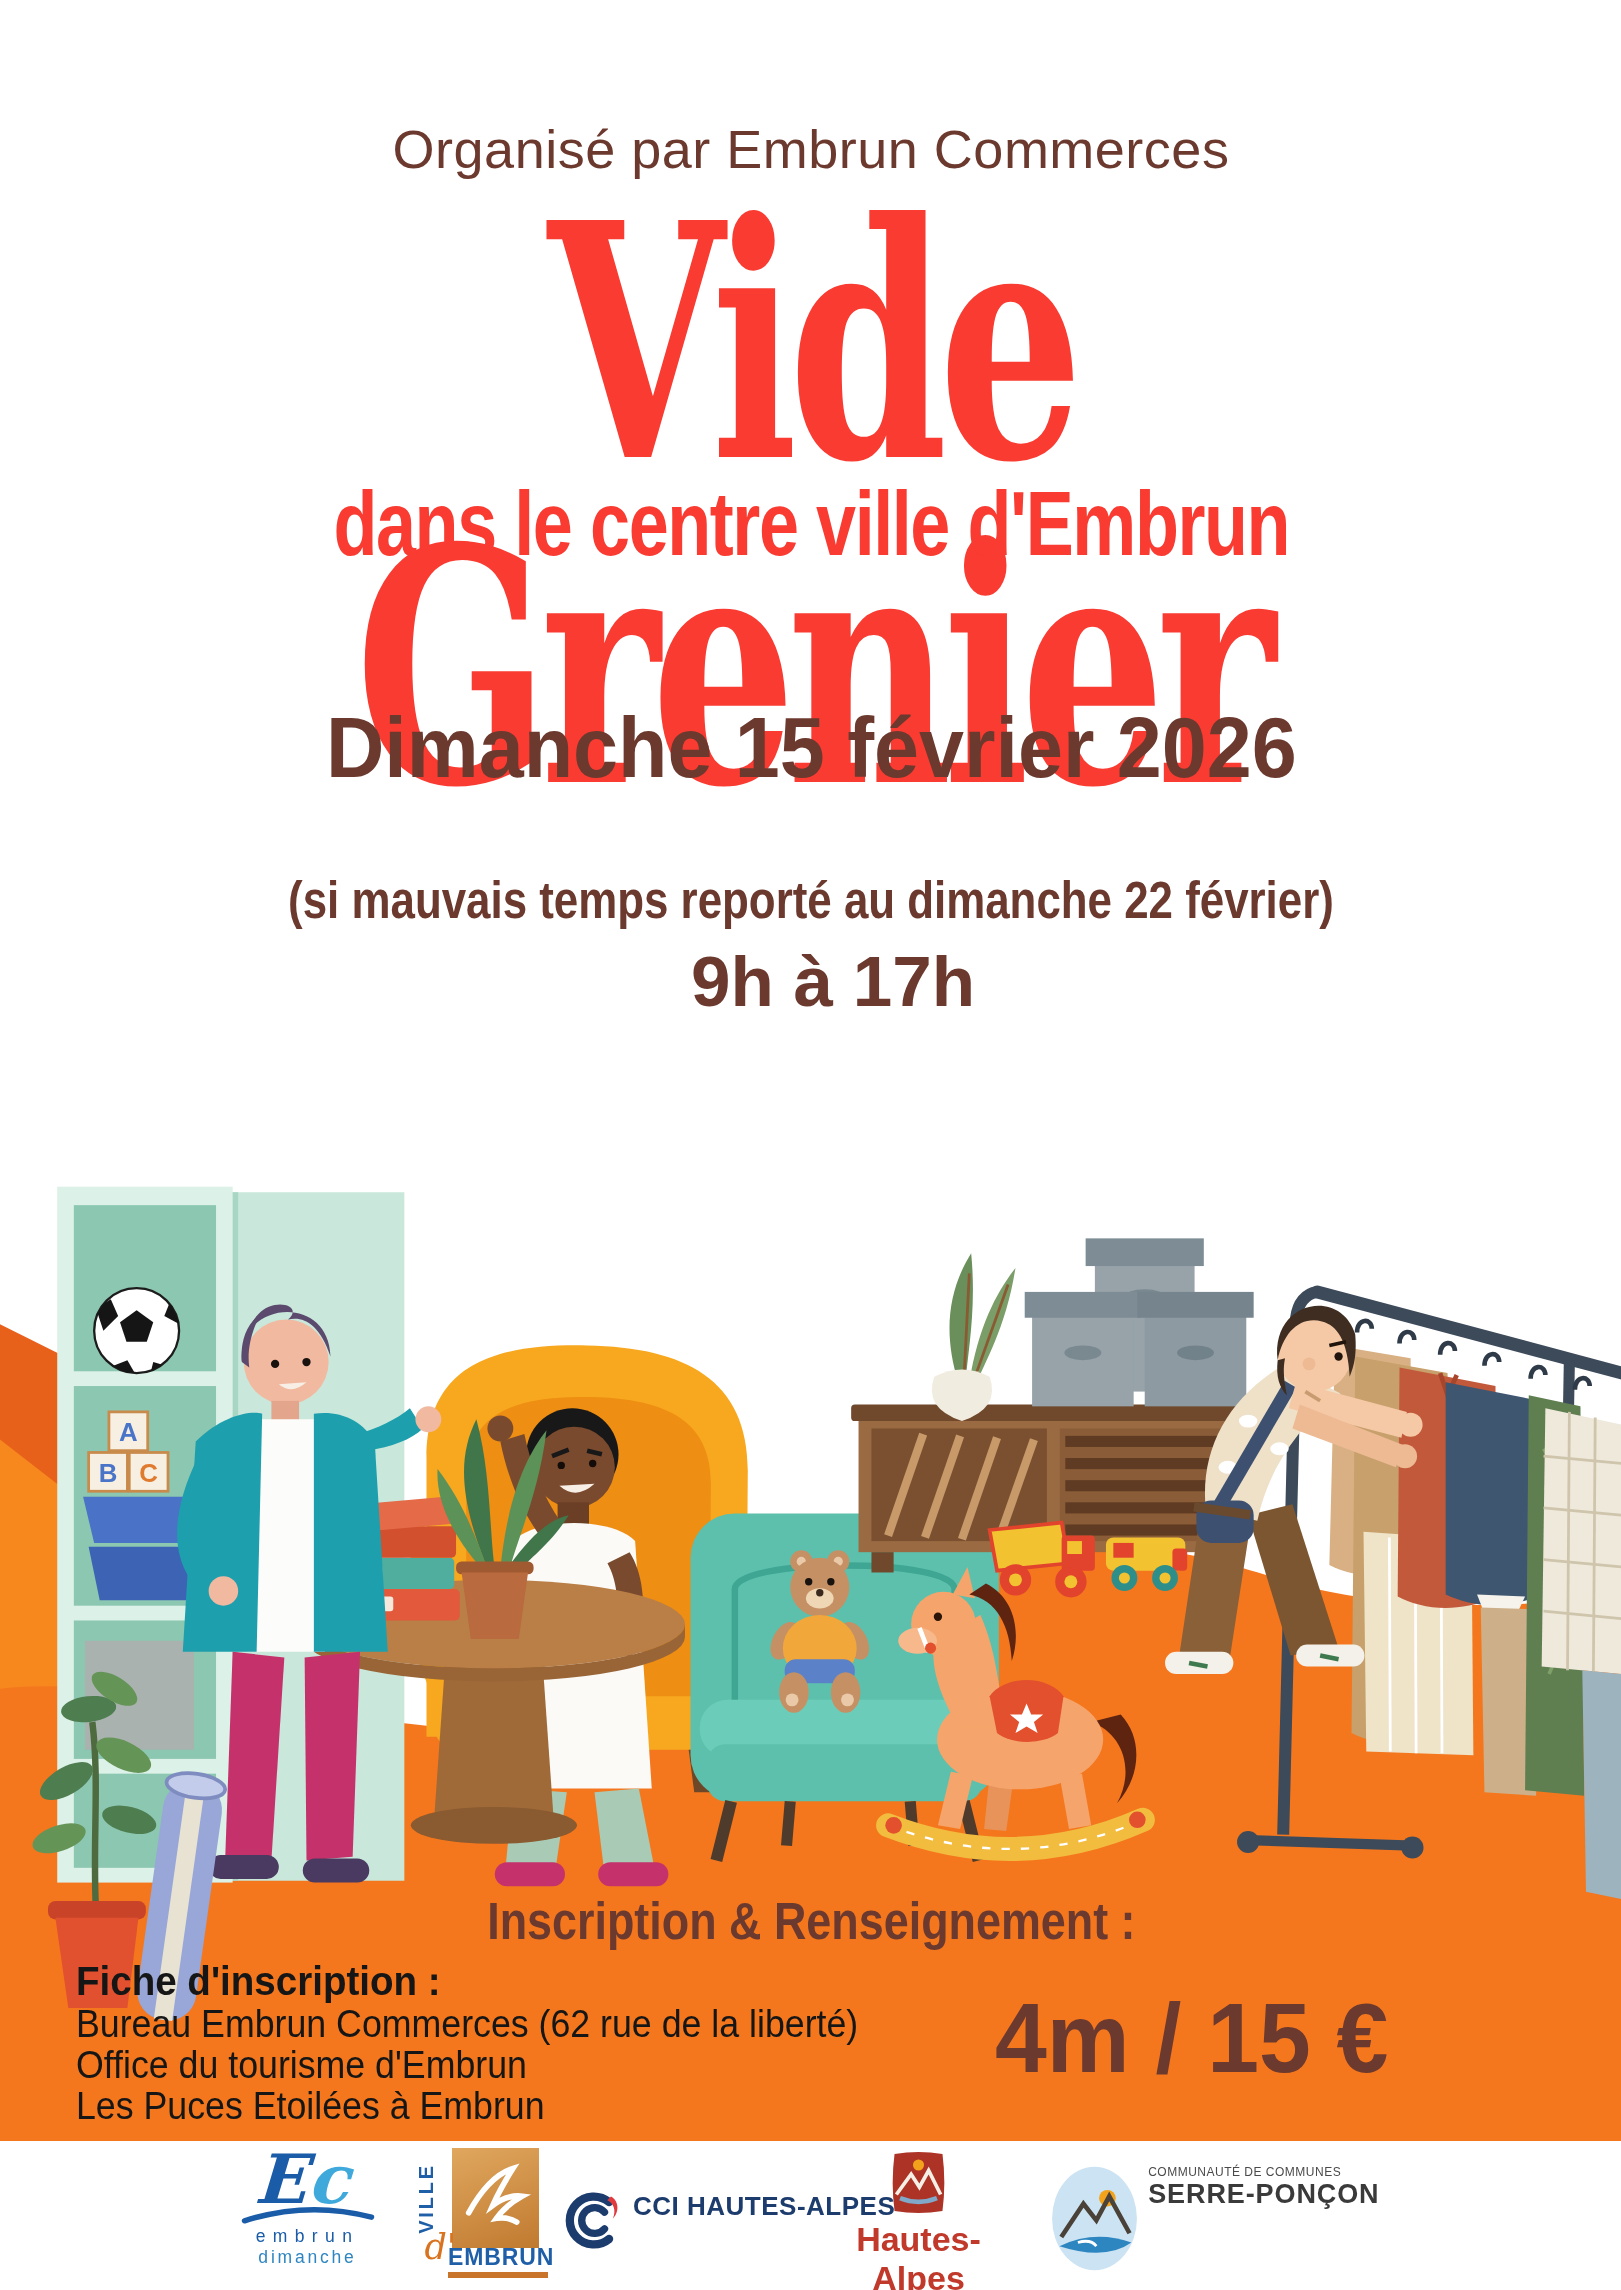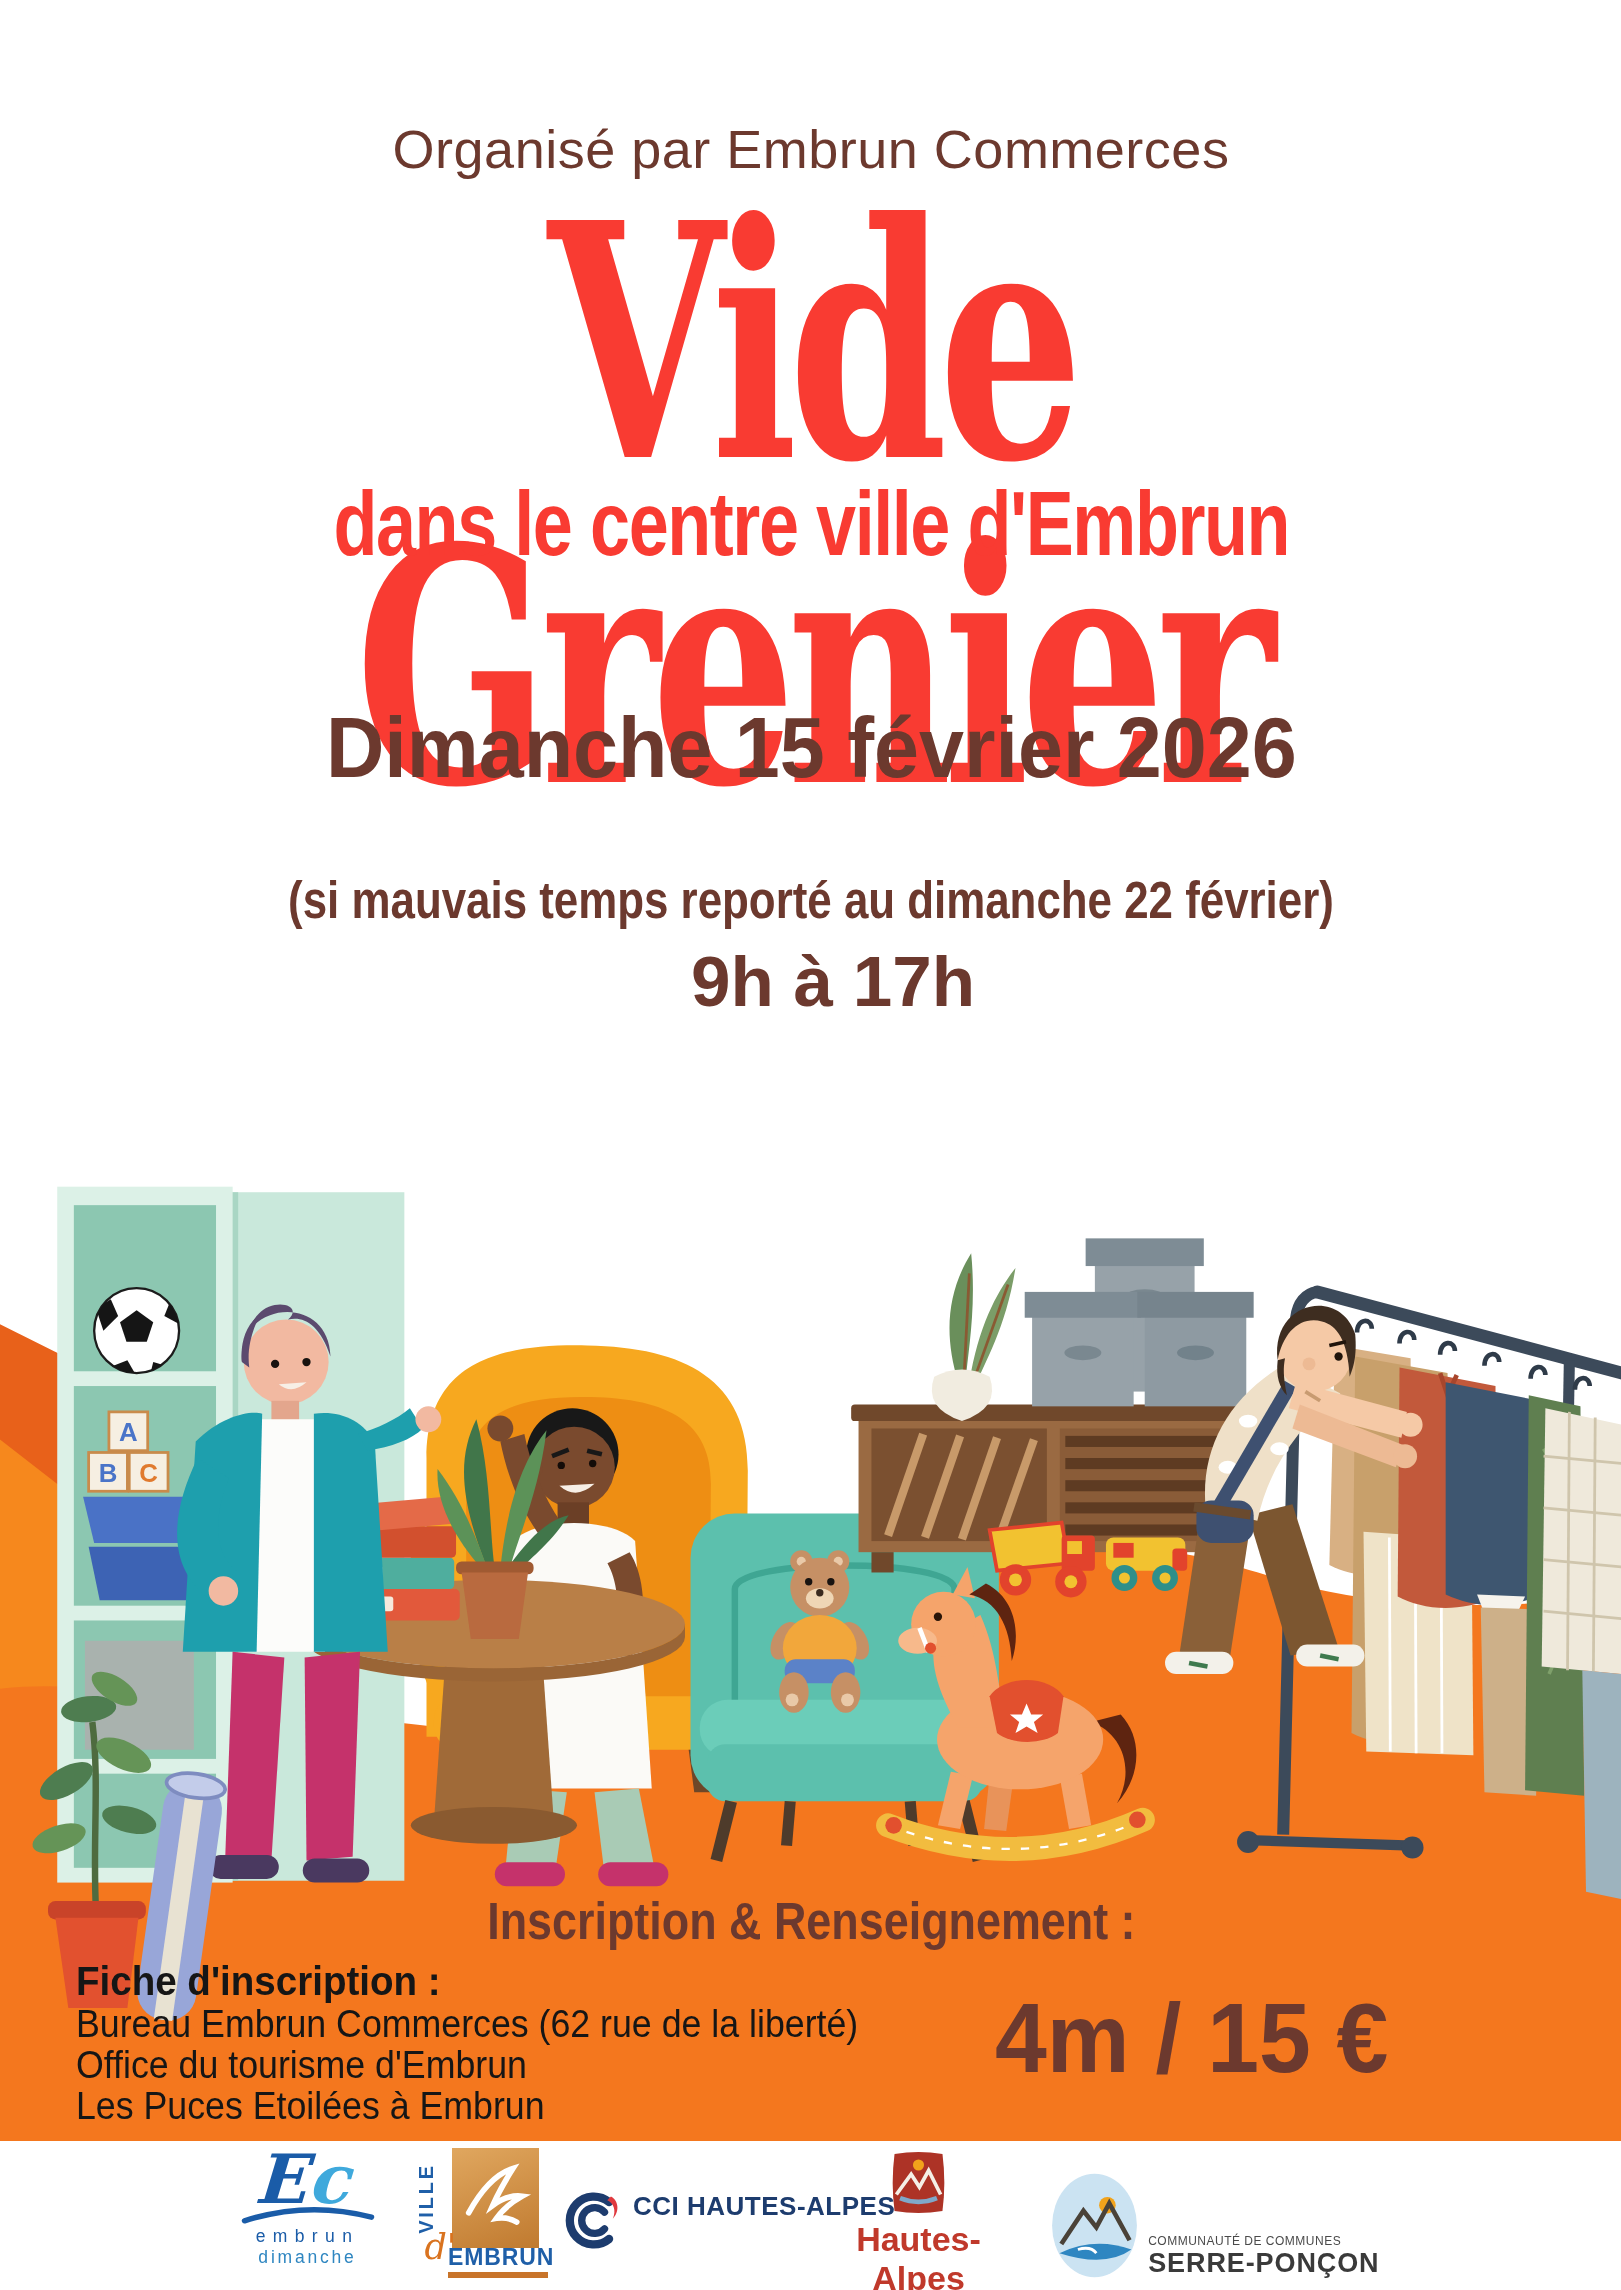--- a/index.html
+++ b/index.html
@@ -52,21 +52,21 @@
   .ville-d{position:absolute;left:7.4px;top:79px;font-size:35px;font-style:italic;font-family:"DejaVu Serif",serif;color:#D9731F;}
   .ville-n{position:absolute;left:31px;top:96px;font-size:23px;font-weight:bold;color:#1F5FA8;letter-spacing:0.9px;}
   .ville-bar{position:absolute;left:31px;top:124px;width:100px;height:5.5px;background:#C8742A;}
   
   .logo-cci{left:563px;top:50px;display:flex;align-items:flex-start;gap:11px;}
   .cci-text{font-size:26px;font-weight:bold;color:#1D3C6E;letter-spacing:0.5px;}
   
   .logo-ha{left:817px;top:9.2px;width:203px;text-align:center;}
   .ha-name{font-size:34px;font-weight:bold;color:#C0392B;margin-top:1.8px;}
   
-  .logo-sp{left:1050px;top:31px;display:flex;align-items:flex-end;gap:9.2px;}
+  .logo-sp{left:1050px;top:24px;display:flex;align-items:flex-start;gap:9.2px;}
   .sp-l1{font-size:12px;color:#4A4A4A;letter-spacing:0.5px;}
   .sp-l2{font-size:27px;font-weight:bold;color:#3A3A3A;letter-spacing:0.9px;}
 </style>
 </head>
 <body>
 
 <div class="poster">
 
   <div class="abs center organizer"><span>Organisé par </span><b>Embrun Commerces</b></div>
 

